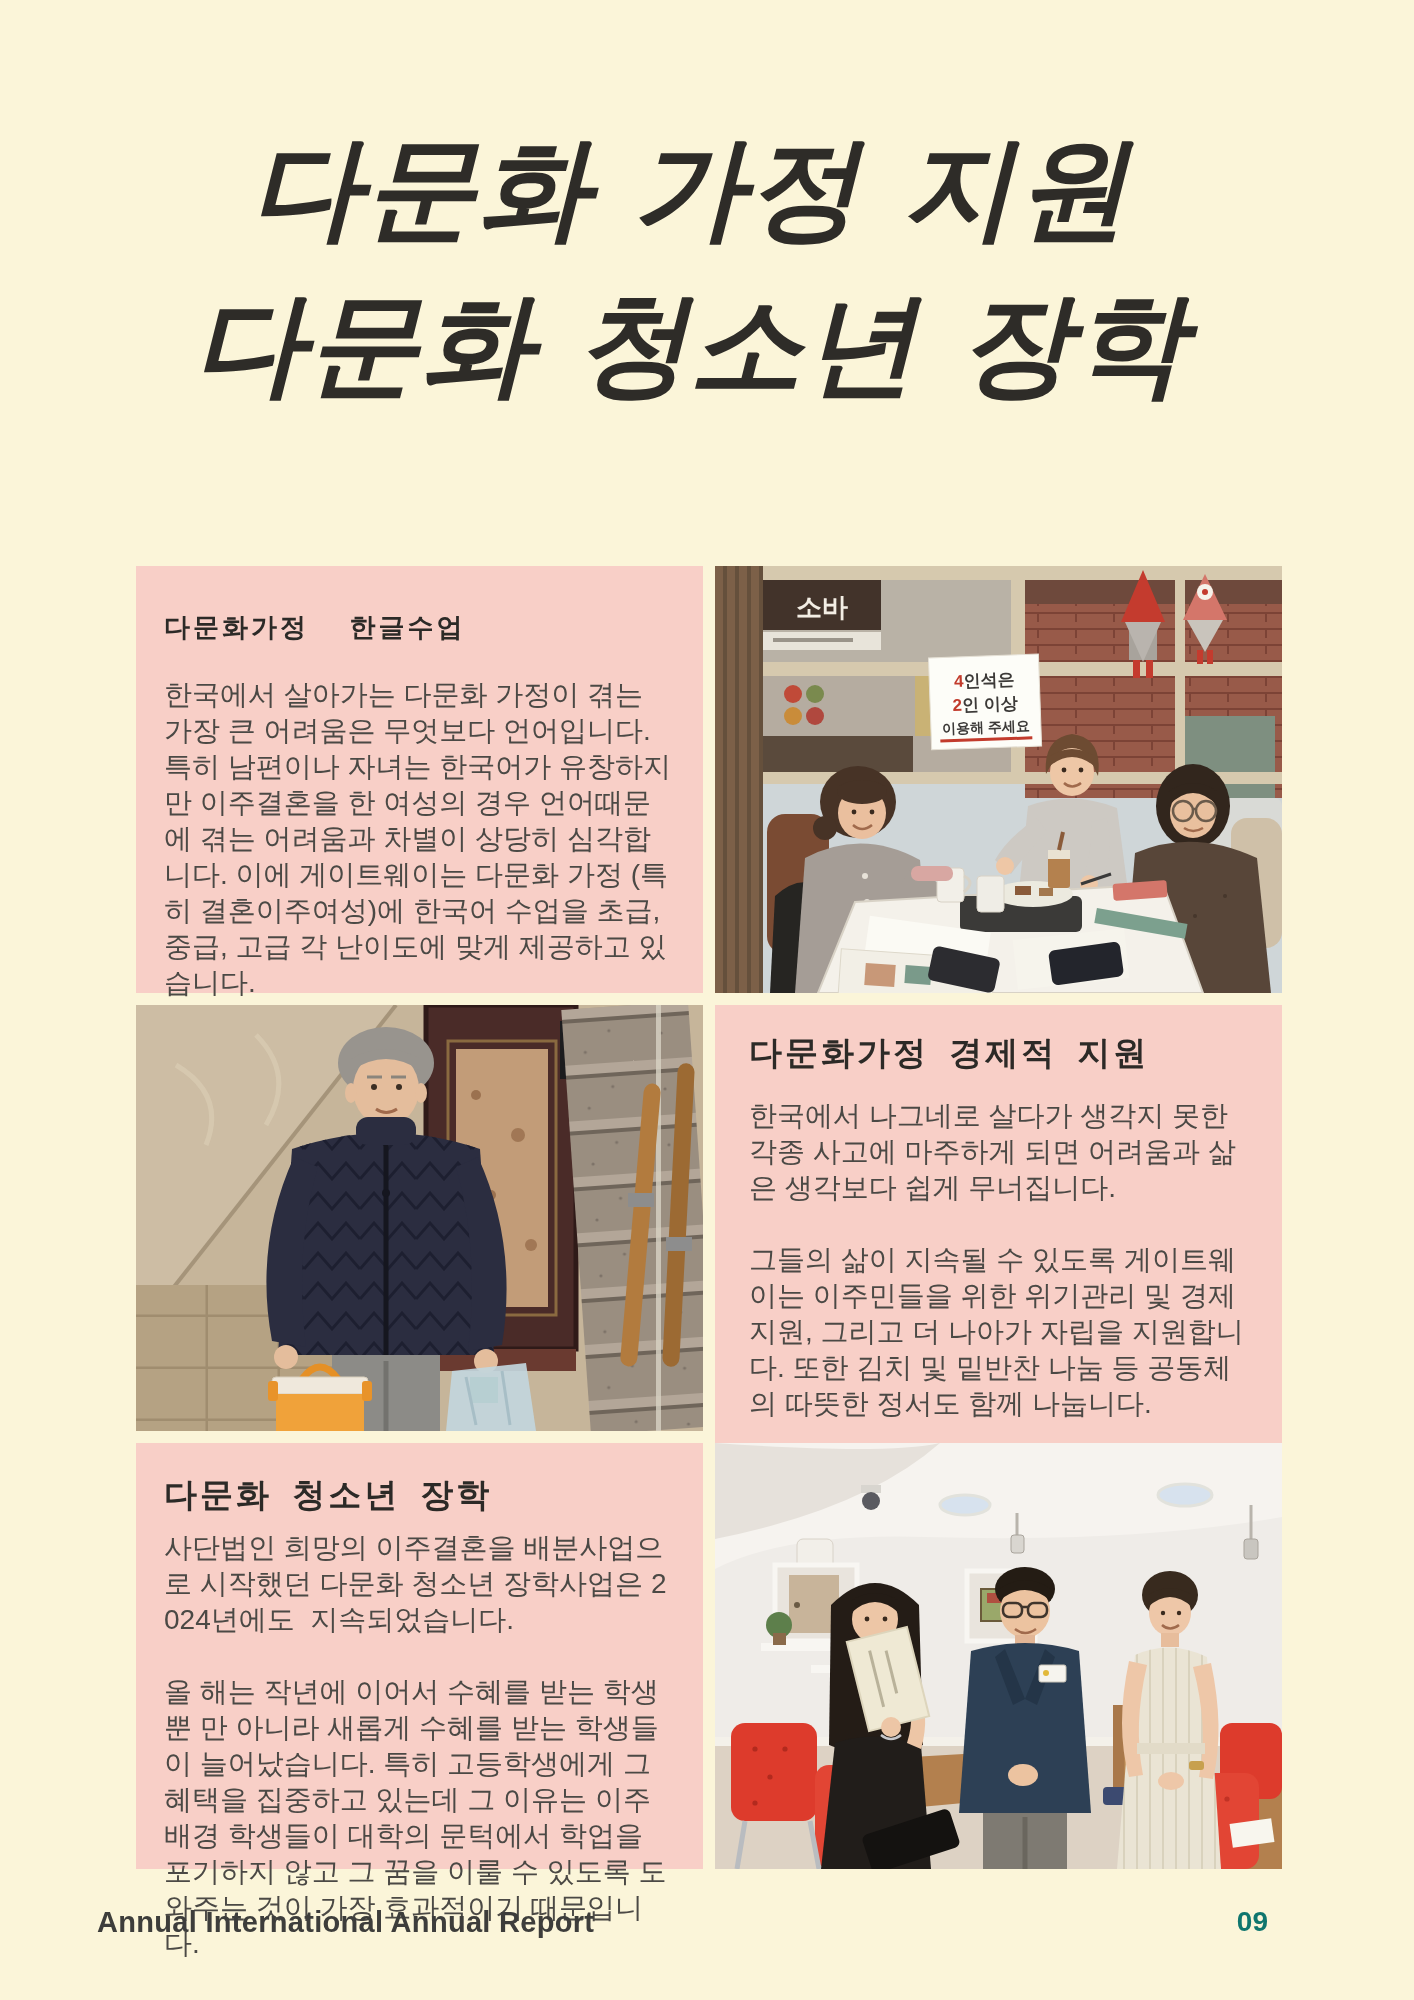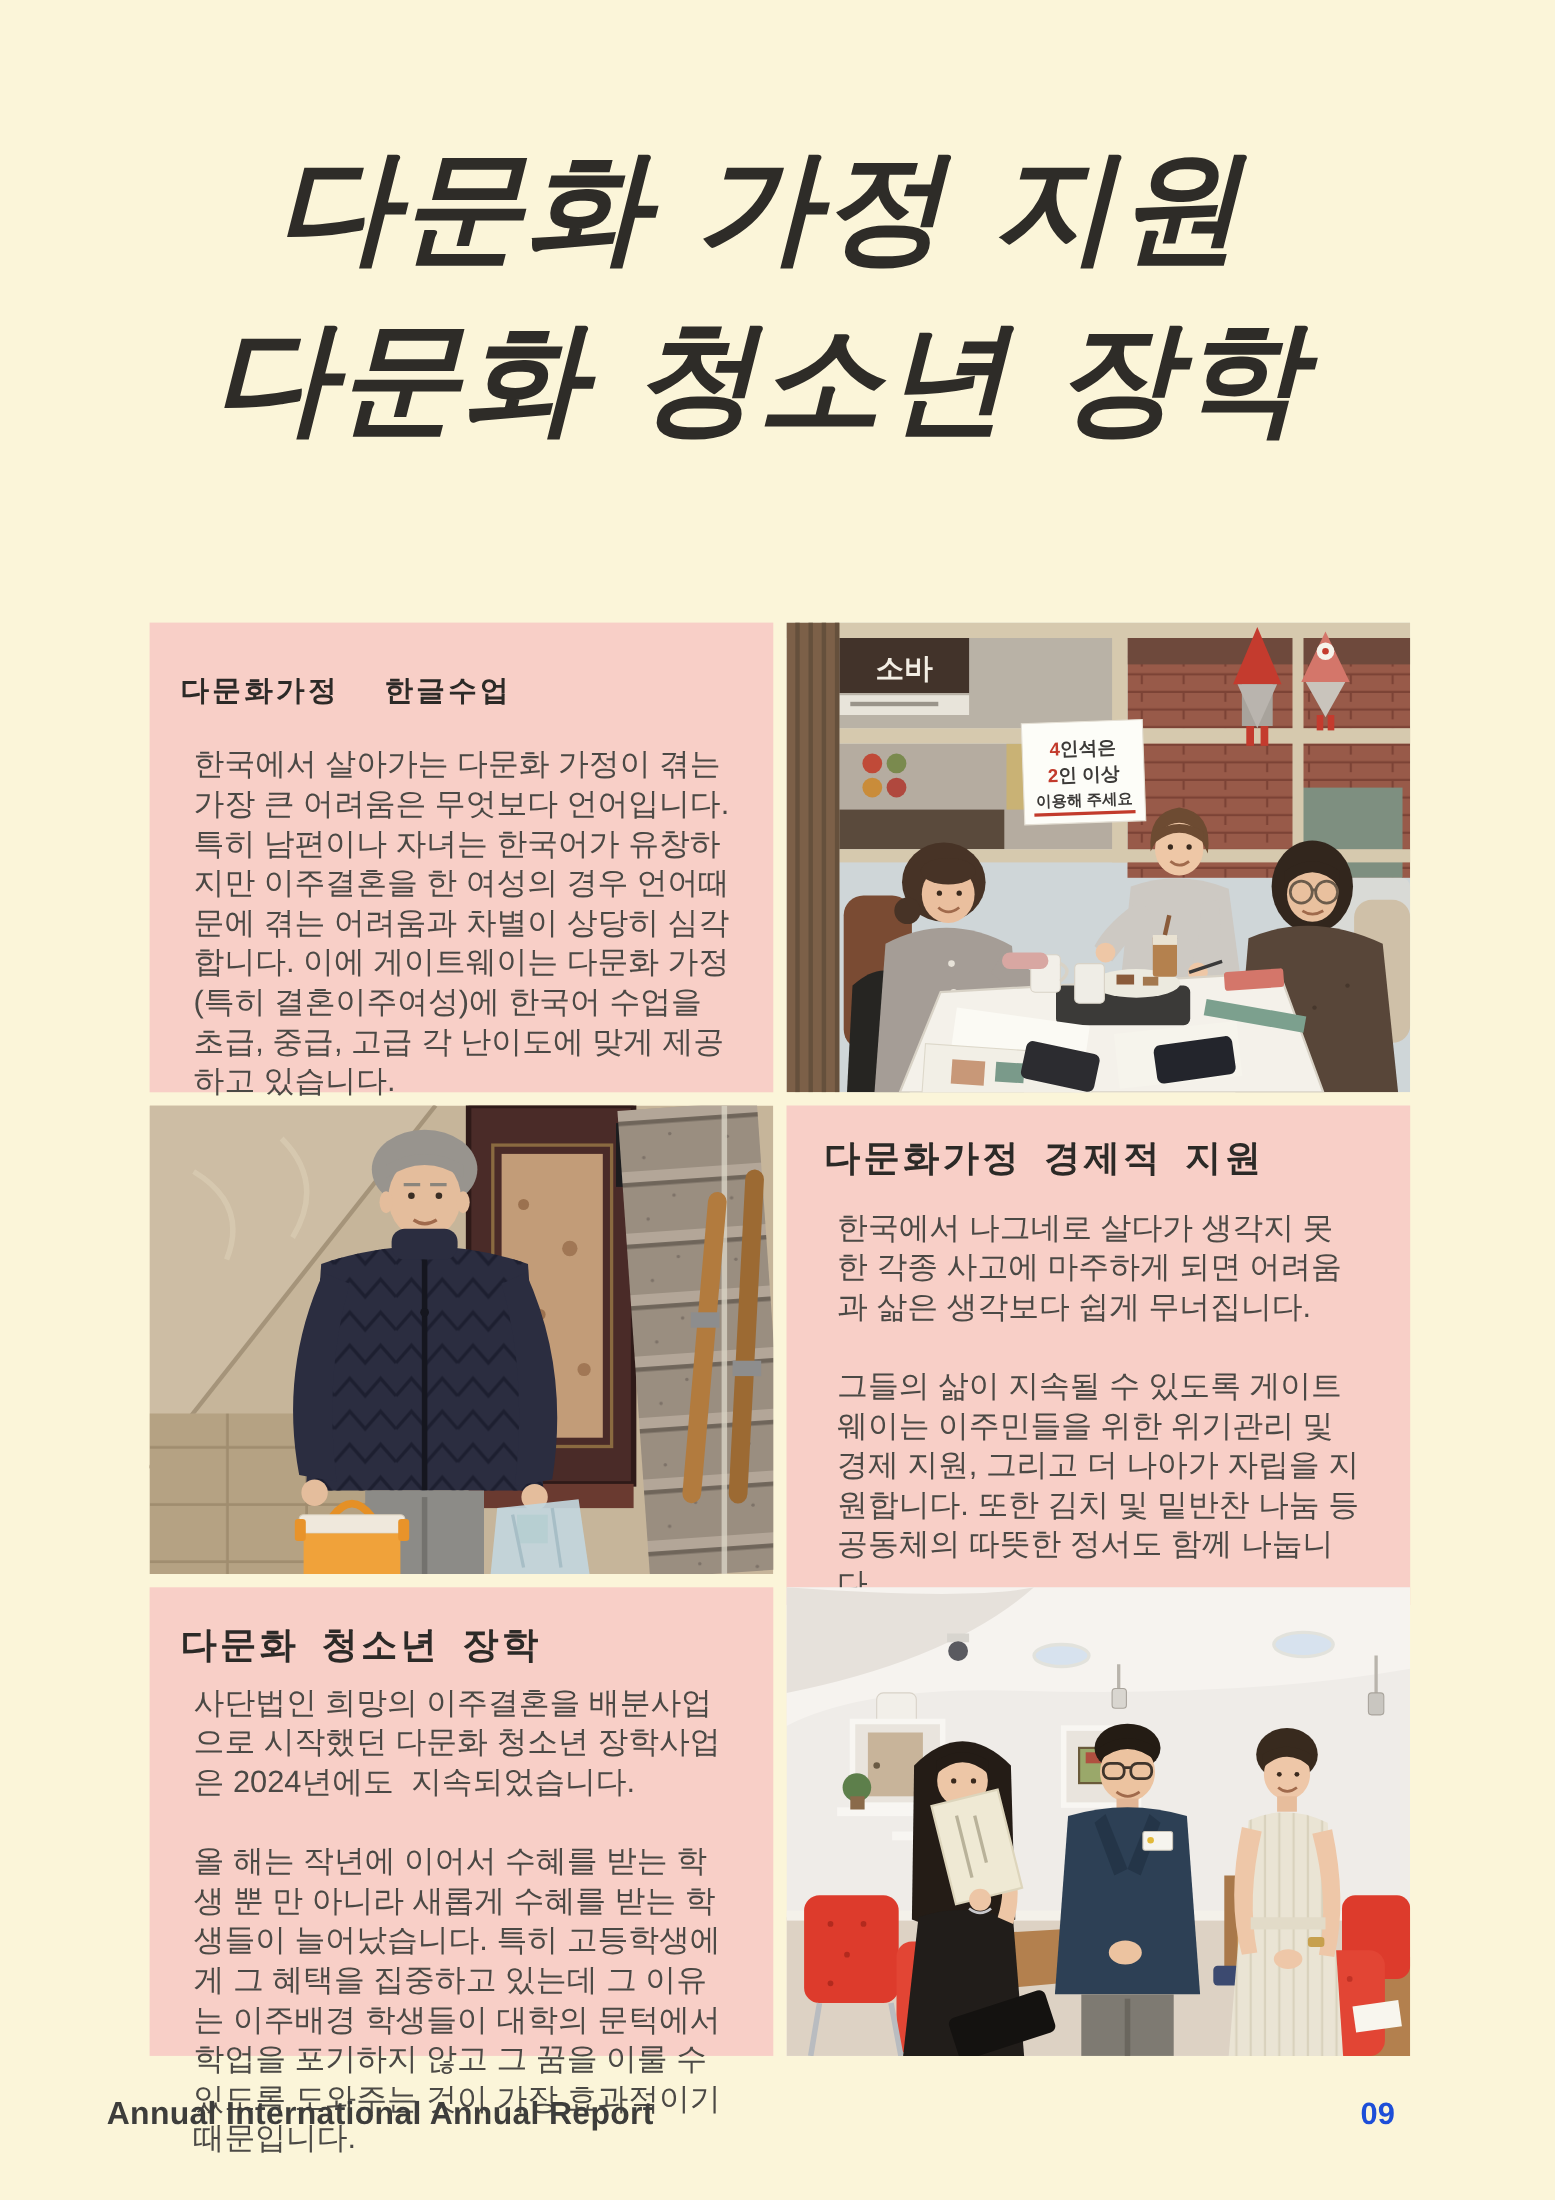--- a/index.html
+++ b/index.html
@@ -18,33 +18,33 @@
   .panel { background:#F8CFC7; }
   #box1   { left:136px; top:566px;  height:427px; padding:44px 26px 0 28px; }
   #photo1 { left:715px; top:566px;  height:427px; }
   #photo2 { left:136px; top:1005px; height:426px; }
   #box2   { left:715px; top:1005px; height:454px; padding:26px 30px 0 34px; }
   #box3   { left:136px; top:1443px; height:426px; padding:30px 26px 0 28px; }
   #photo3 { left:715px; top:1443px; height:426px; }
   .hd { margin:0; color:#2C2A27; font-weight:700; white-space:pre-wrap; }
   .hd-sm { font-size:26px; letter-spacing:3px; word-spacing:10px; }
   .hd-lg { font-size:33px; letter-spacing:3px; word-spacing:8px; }
-  .bd { margin:12px; font-size:28px; line-height:36px; color:#4B4945;
+  .bd { margin:0; font-size:28px; line-height:36px; color:#4B4945;
         word-break:break-all; white-space:pre-wrap; }
   .mt1 { margin-top:32px; }
   .mt2 { margin-top:22px; }
   .mt3 { margin-top:12px; }
   .pgap { margin-top:36px; }
   .footer {
     position:absolute; top:1906px; left:97px;
     font-size:29px; font-weight:700; color:#3D3D3B; letter-spacing:0.3px;
   }
   .pagenum {
     position:absolute; top:1906px; right:146px;
-    font-size:28px; font-weight:700; color:#1d4ed8;
+    font-size:28px; font-weight:700; color:#0f766e;
   }
   svg { display:block; }
 </style>
 </head>
 <body>
 
 <div class="page">
 
   <div class="title"><span>다문화 가정 지원</span><br><span>다문화 청소년 장학</span></div>
 

